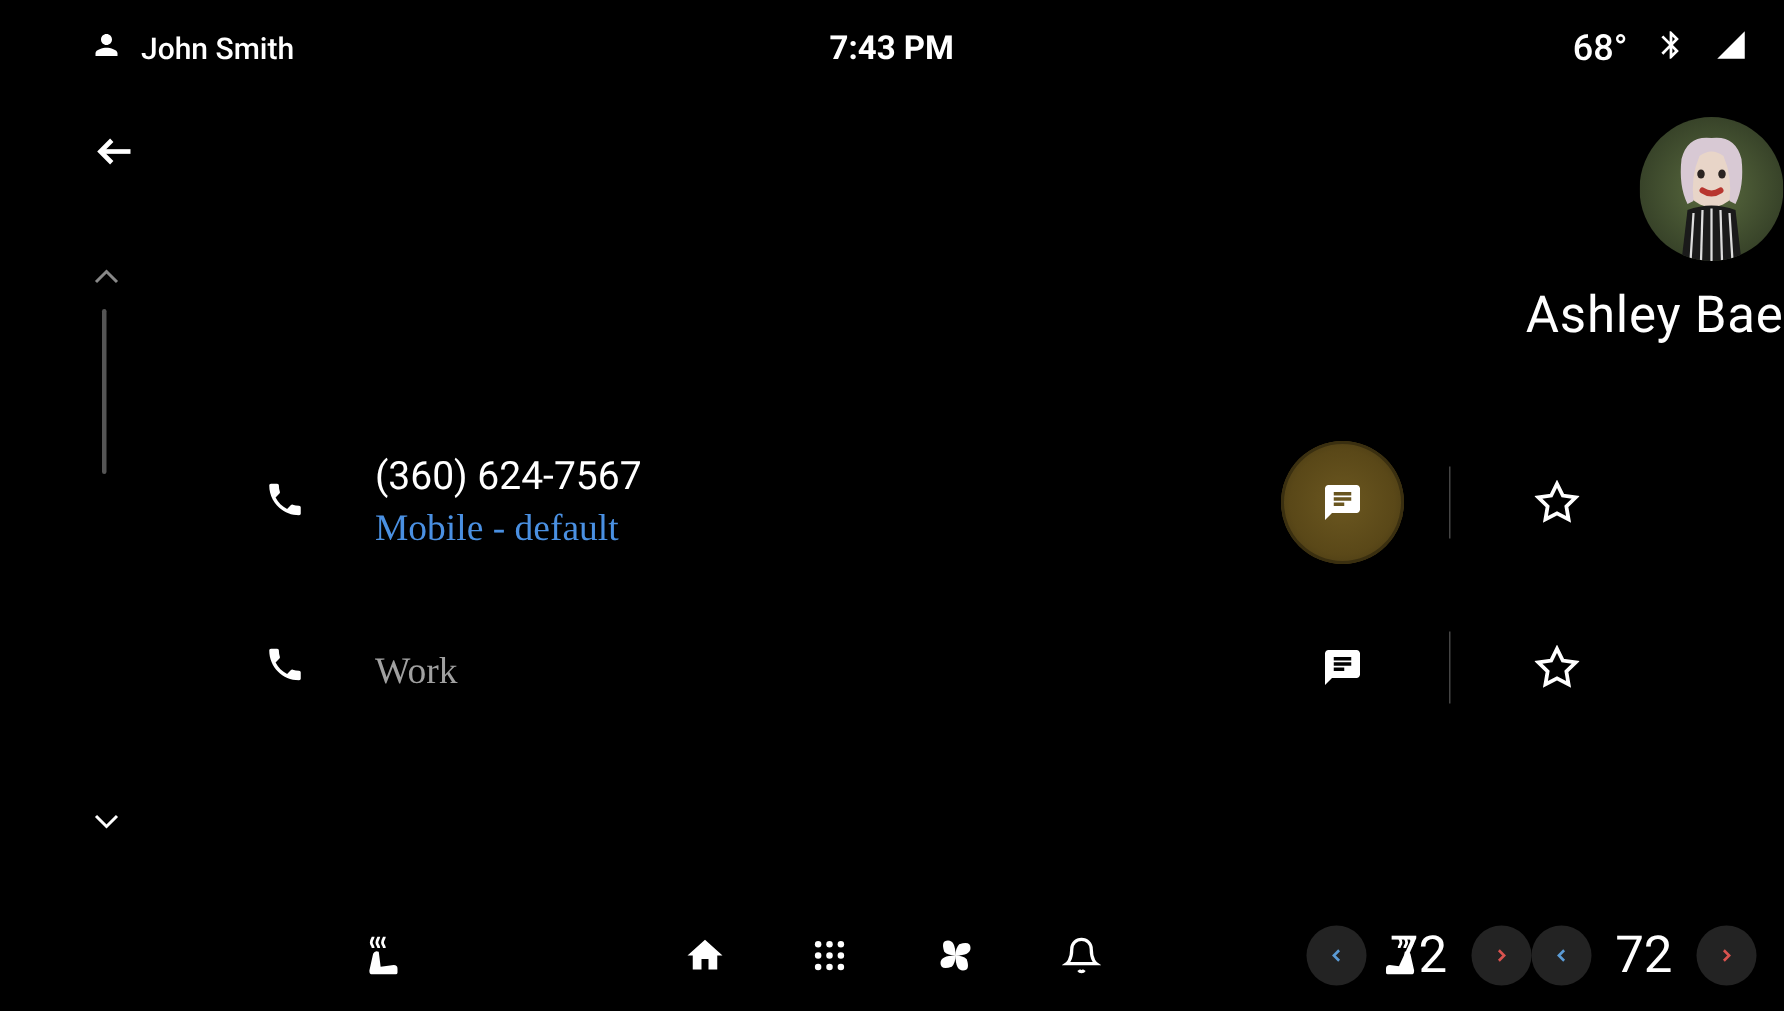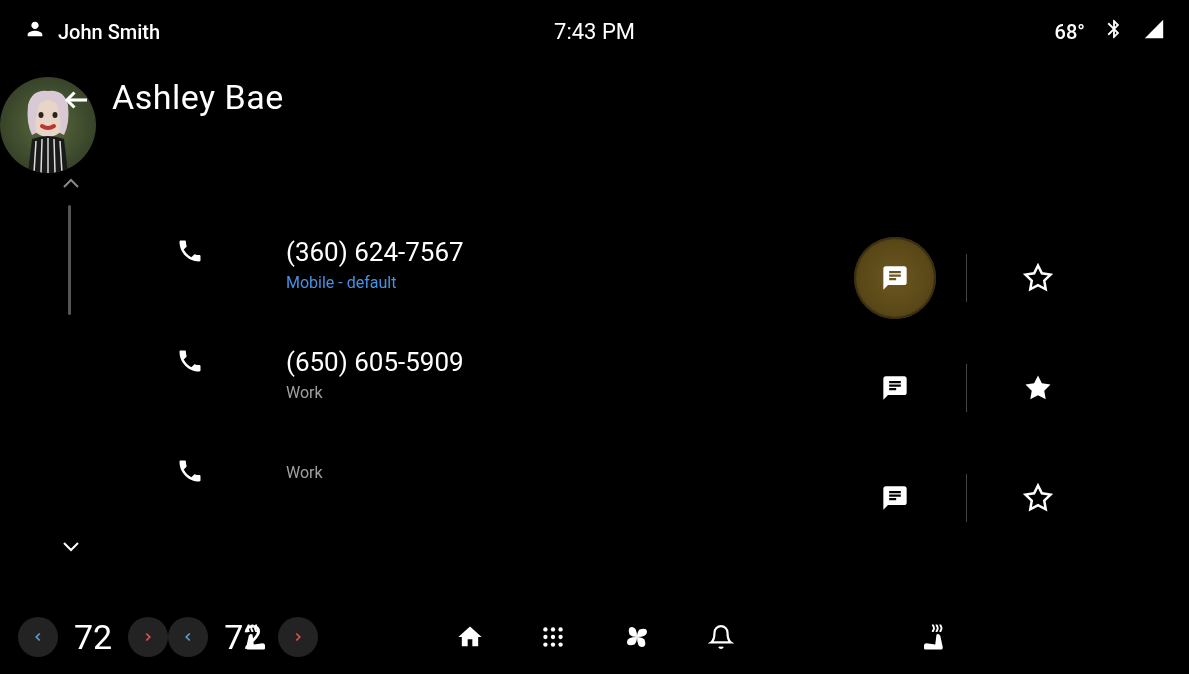--- a/index.html
+++ b/index.html
@@ -1,56 +1,56 @@
 <!DOCTYPE html>
 <html><head>
   <meta charset="utf-8">
   <style>
     * { margin: 0; padding: 0; box-sizing: border-box; }
     html, body { width: 1189px; height: 674px; background: #000; color: #fff; font-family: -apple-system, BlinkMacSystemFont, "Segoe UI", Roboto, sans-serif; overflow: hidden; }
     
     
-    .status-bar { display: flex; align-items: center; justify-content: space-between; padding: 18px 24px 10px 24px; font-size: 20px; font-weight: 500; }
+    .status-bar { display: flex; align-items: center; justify-content: space-between; padding: 18px 24px 10px 24px; font-size: 20px; font-weight: 500; margin-left: 36px; }
     .status-left { display: flex; align-items: center; gap: 12px; }
-    .status-center { position: absolute; left: 50%; transform: translateX(-50%); font-size: 22px; font-weight: 400; }
+    .status-center { position: absolute; left: 50%; transform: translateX(-50%); font-size: 22px; font-weight: 700; }
     .status-right { display: flex; align-items: center; gap: 18px; }
-    .temp-status { font-size: 20px; }
+    .temp-status { font-size: 24px; }
 
     
     .content { position: relative; height: 545px; }
 
     
     .back-arrow { position: absolute; top: 30px; left: 62px; cursor: pointer; }
 
     
     .scroll-up { position: absolute; top: 120px; left: 62px; cursor: pointer; }
     .scroll-down { position: absolute; top: 482px; left: 62px; cursor: pointer; }
     .scroll-track { position: absolute; top: 150px; left: 68px; width: 3px; height: 110px; background: #555; border-radius: 2px; }
 
     
-    .contact-header { display: flex; flex-direction: row; align-items: flex-start; padding-top: 22px; gap: 16px; }
+    .contact-header { display: flex; flex-direction: column; align-items: flex-end; padding-top: 22px; gap: 16px; padding-left: 38px; }
     .avatar { width: 96px; height: 96px; border-radius: 50%; overflow: hidden; }
     .avatar svg { width: 100%; height: 100%; }
     .contact-name { font-size: 34px; font-weight: 400; letter-spacing: 0.5px; }
 
     
     .phone-list { padding: 50px 0 0 0; }
-    .phone-row { display: flex; align-items: flex-start; padding: 14px 0; gap: 36px; }
+    .phone-row { display: flex; align-items: center; padding: 14px 0; }
     .phone-icon-col { width: 250px; display: flex; justify-content: flex-end; padding-right: 46px; }
     .phone-info-col { flex: 1; }
     .phone-number { font-size: 26px; font-weight: 400; }
-    .phone-label { font-size: 16px; color: #a0a0a0; margin-top: 6px; }
+    .phone-label { font-size: 25px; color: #a0a0a0; margin-top: 6px; font-family: Liberation Serif, serif; }
     .phone-label.default { color: #4a90e2; }
     .phone-actions { display: flex; align-items: center; padding-right: 110px; gap: 0; }
     .action-btn { width: 82px; height: 82px; display: flex; align-items: center; justify-content: center; cursor: pointer; border-radius: 50%; }
     .action-btn.highlighted { background: radial-gradient(circle, #6b5720 0%, #5a4818 60%, #3a2f10 100%); box-shadow: 0 0 0 2px #3a2f10 inset; }
     .action-divider { width: 1px; height: 48px; background: #444; margin: 0 30px 0 30px; }
 
     
-    .bottom-nav { position: absolute; bottom: 0; left: 0; right: 0; height: 75px; display: flex; align-items: center; justify-content: flex-start; padding: 0 18px; }
+    .bottom-nav { position: absolute; bottom: 0; left: 0; right: 0; height: 75px; display: flex; align-items: center; justify-content: flex-end; padding: 0 18px; }
     .temp-group { display: flex; align-items: center; gap: 10px; }
     .nav-chevron { width: 40px; height: 40px; border-radius: 50%; background: #232323; display: flex; align-items: center; justify-content: center; cursor: pointer; }
     .temp-value { font-size: 34px; font-weight: 400; padding: 0 6px; }
     .nav-center { display: flex; align-items: center; gap: 56px; position: absolute; left: 50%; transform: translateX(-50%); }
     .nav-icon { cursor: pointer; display: flex; align-items: center; justify-content: center; }
     .seat-left { position: absolute; left: 240px; }
     .seat-right { position: absolute; right: 240px; }
 
   </style>
 </head>
@@ -153,44 +153,20 @@
           </div>
     </div>
   </div>
       <div class="phone-row">
     <div class="phone-icon-col">
       <span><svg width="28" height="28" viewBox="0 0 24 24" fill="#fff">
               <path d="M6.62 10.79c1.44 2.83 3.76 5.14 6.59 6.59l2.2-2.2c.27-.27.67-.36 1.02-.24 1.12.37 2.33.57 3.57.57.55 0 1 .45 1 1V20c0 .55-.45 1-1 1-9.39 0-17-7.61-17-17 0-.55.45-1 1-1h3.5c.55 0 1 .45 1 1 0 1.25.2 2.45.57 3.57.11.35.03.74-.25 1.02l-2.2 2.2z"></path>
             </svg></span>
     </div>
     <div class="phone-info-col">
-      <div class="phone-number">(650) 605-5909</div>
-      <div class="phone-label ">Work</div>
-    </div>
-    <div class="phone-actions">
-      <div class="action-btn ">
-            <svg width="28" height="28" viewBox="0 0 24 24" fill="#fff">
-              <path d="M20 2H4c-1.1 0-2 .9-2 2v18l4-4h14c1.1 0 2-.9 2-2V4c0-1.1-.9-2-2-2zM7 9h10v2H7V9zm6 5H7v-2h6v2zm4-6H7V6h10v2z"></path>
-            </svg>
-          </div>
-      <div class="action-divider"></div>
-      <div class="action-btn">
-            <svg width="30" height="30" viewBox="0 0 24 24" fill="#fff">
-              <polygon points="12 2 15.09 8.26 22 9.27 17 14.14 18.18 21.02 12 17.77 5.82 21.02 7 14.14 2 9.27 8.91 8.26 12 2"></polygon>
-            </svg>
-          </div>
-    </div>
-  </div>
-      <div class="phone-row">
-    <div class="phone-icon-col">
-      <span><svg width="28" height="28" viewBox="0 0 24 24" fill="#fff">
-              <path d="M6.62 10.79c1.44 2.83 3.76 5.14 6.59 6.59l2.2-2.2c.27-.27.67-.36 1.02-.24 1.12.37 2.33.57 3.57.57.55 0 1 .45 1 1V20c0 .55-.45 1-1 1-9.39 0-17-7.61-17-17 0-.55.45-1 1-1h3.5c.55 0 1 .45 1 1 0 1.25.2 2.45.57 3.57.11.35.03.74-.25 1.02l-2.2 2.2z"></path>
-            </svg></span>
-    </div>
-    <div class="phone-info-col">
       <div class="phone-label ">Work</div>
     </div>
     <div class="phone-actions">
       <div class="action-btn ">
             <svg width="28" height="28" viewBox="0 0 24 24" fill="#fff">
               <path d="M20 2H4c-1.1 0-2 .9-2 2v18l4-4h14c1.1 0 2-.9 2-2V4c0-1.1-.9-2-2-2zM7 9h10v2H7V9zm6 5H7v-2h6v2zm4-6H7V6h10v2z"></path>
             </svg>
           </div>
       <div class="action-divider"></div>
       <div class="action-btn">

